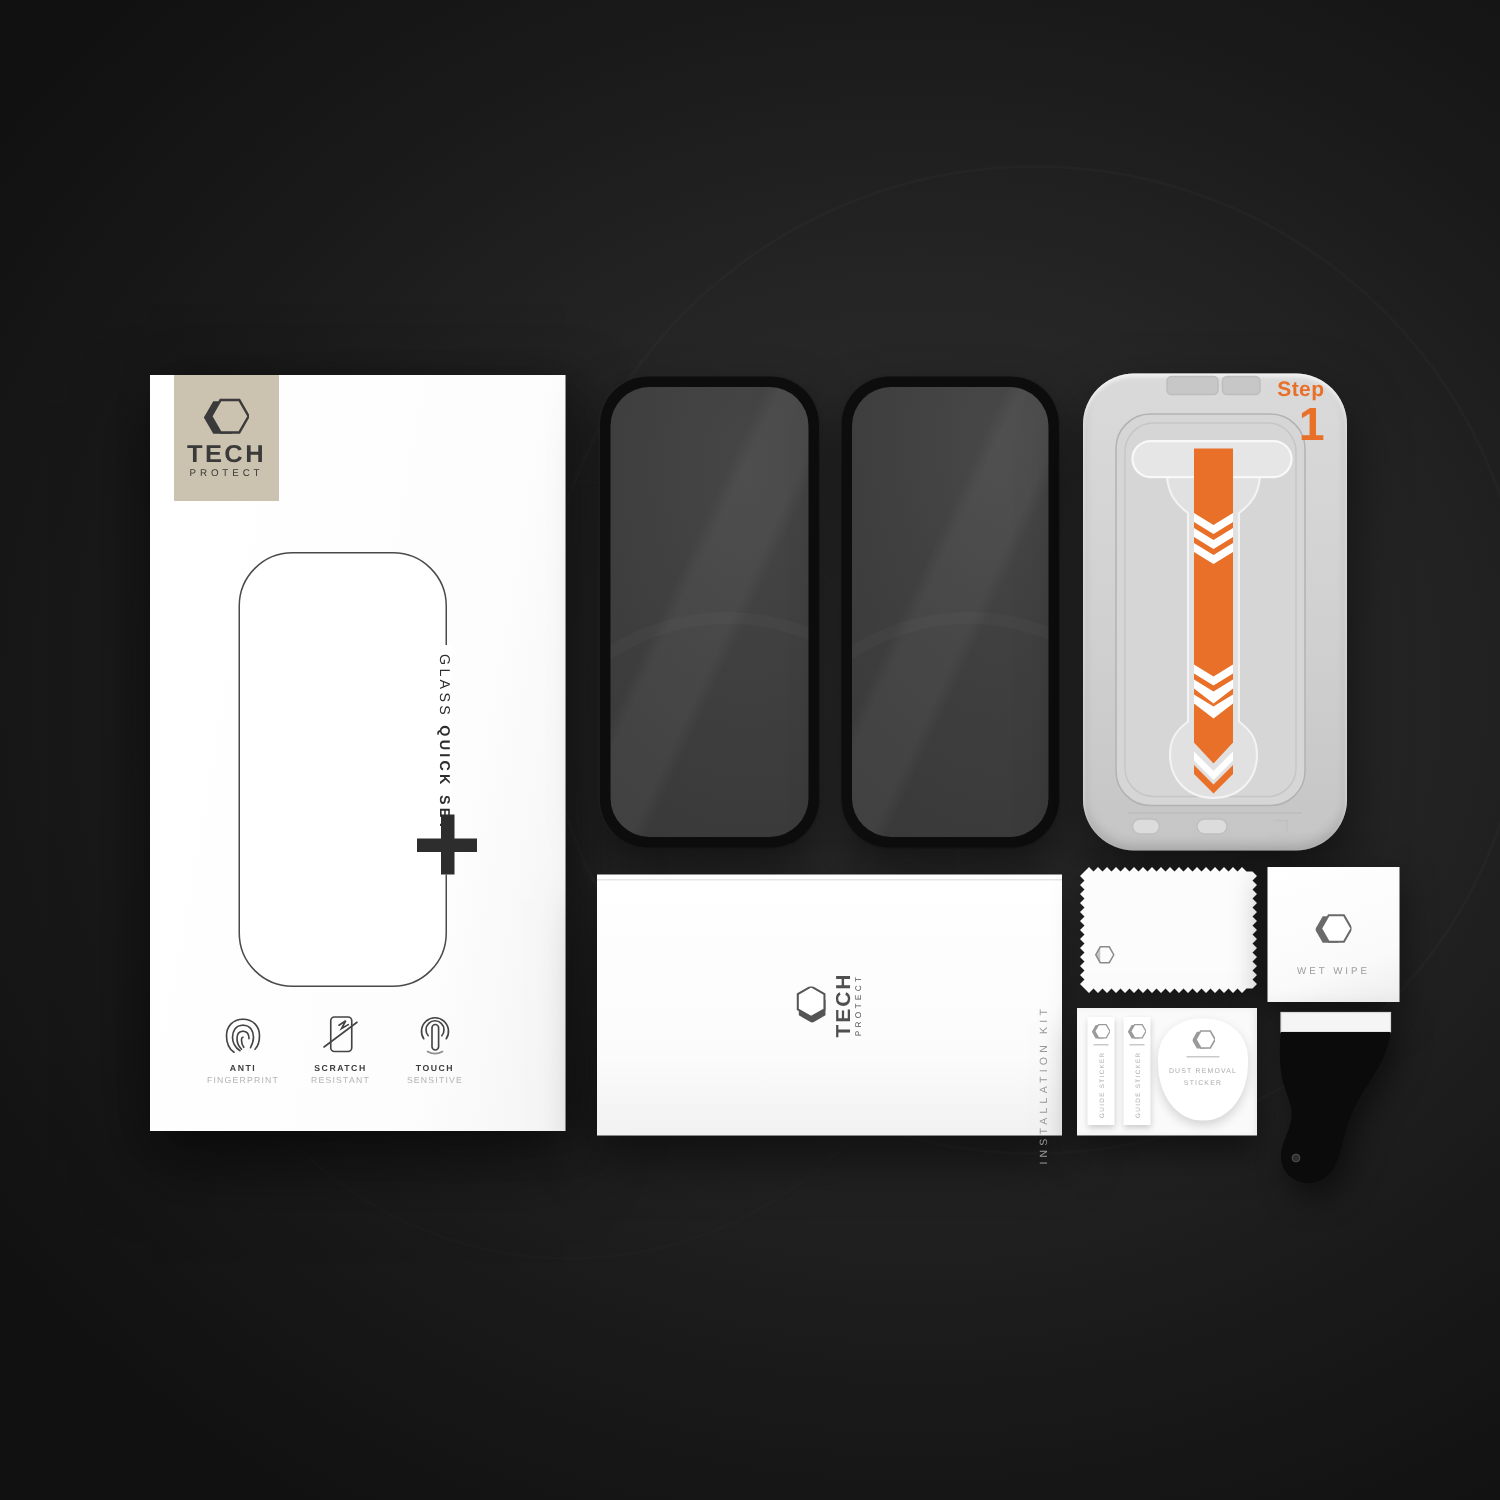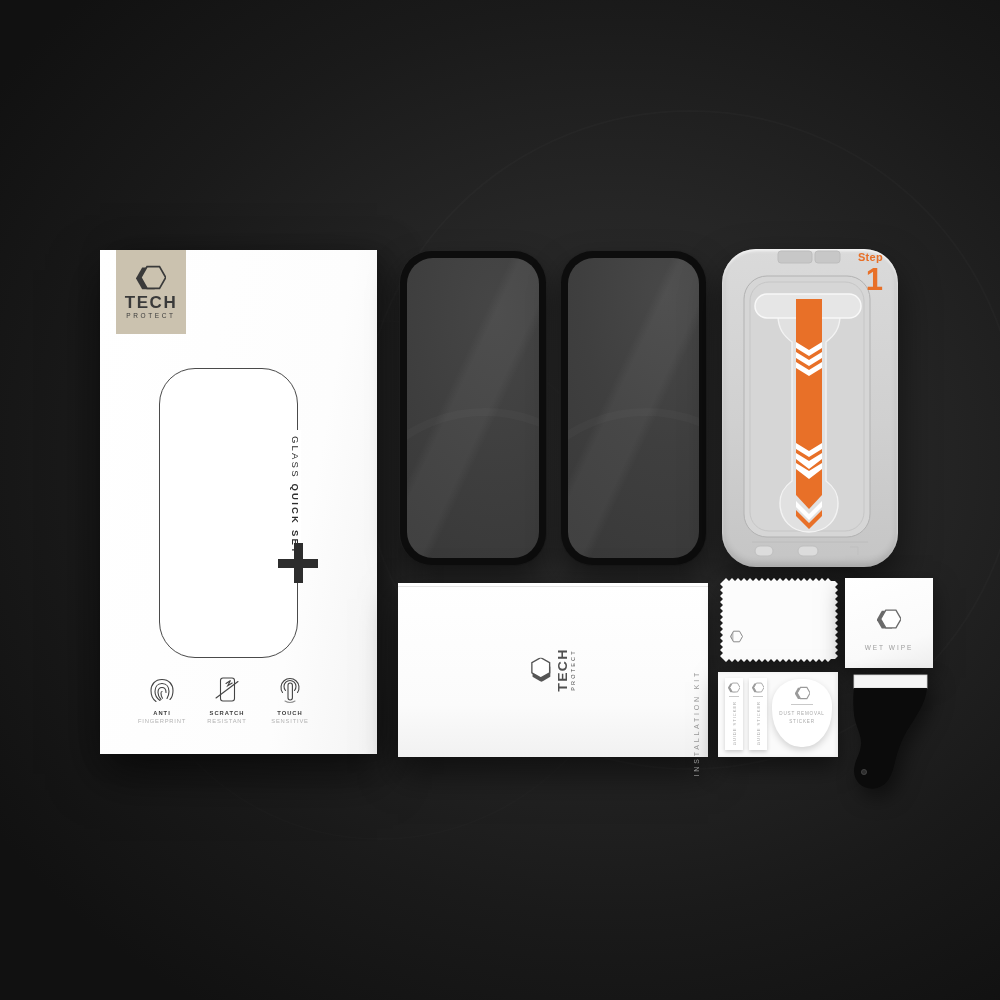--- a/index.html
+++ b/index.html
@@ -74,21 +74,21 @@
   .glass2 .surface{background:radial-gradient(130% 100% at 75% 12%, #484848 0%, #3f3f3f 50%, #393939 100%);}
 
   
   .tray{
     position:absolute;left:722px;top:249px;width:176px;height:318px;border-radius:34px;
     background:linear-gradient(180deg,#dadada 0%,#d0d0d0 55%,#c5c5c5 100%);
     box-shadow:inset 0 2px 3px rgba(255,255,255,0.75), inset 0 -4px 7px rgba(0,0,0,0.14), 0 18px 38px rgba(0,0,0,0.55);
   }
   .tray svg{position:absolute;left:0;top:0;}
   .step-badge{position:absolute;right:15px;top:3px;text-align:right;color:#e87028;line-height:1;}
-  .step-badge .s1{font-size:11px;font-weight:700;letter-spacing:0.3px;}
+  .step-badge .s1{font-size:14px;font-weight:700;letter-spacing:0.3px;}
   .step-badge .s2{font-size:31px;font-weight:700;margin-top:1px;}
 
   
   .kit-box{
     position:absolute;left:398px;top:583px;width:310px;height:174px;
     background:linear-gradient(180deg,#ffffff 0%,#fbfbfb 70%,#f1f1f1 100%);
     box-shadow:0 16px 34px rgba(0,0,0,0.55);
   }
   .kit-box::before{content:"";position:absolute;left:0;top:3px;width:100%;height:1px;background:#e6e6e6;}
   .kit-logo{

